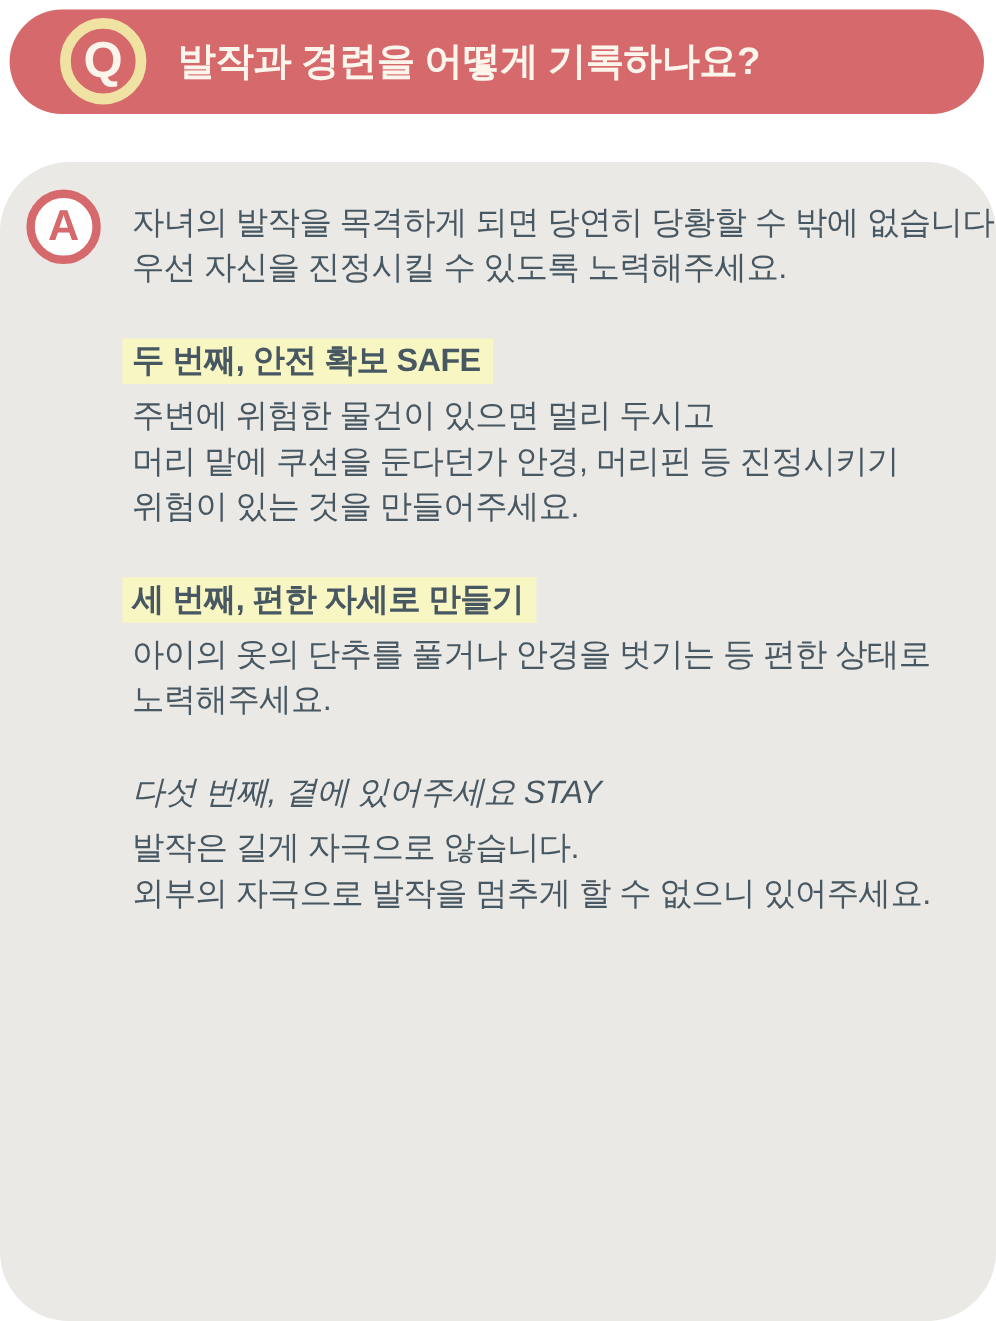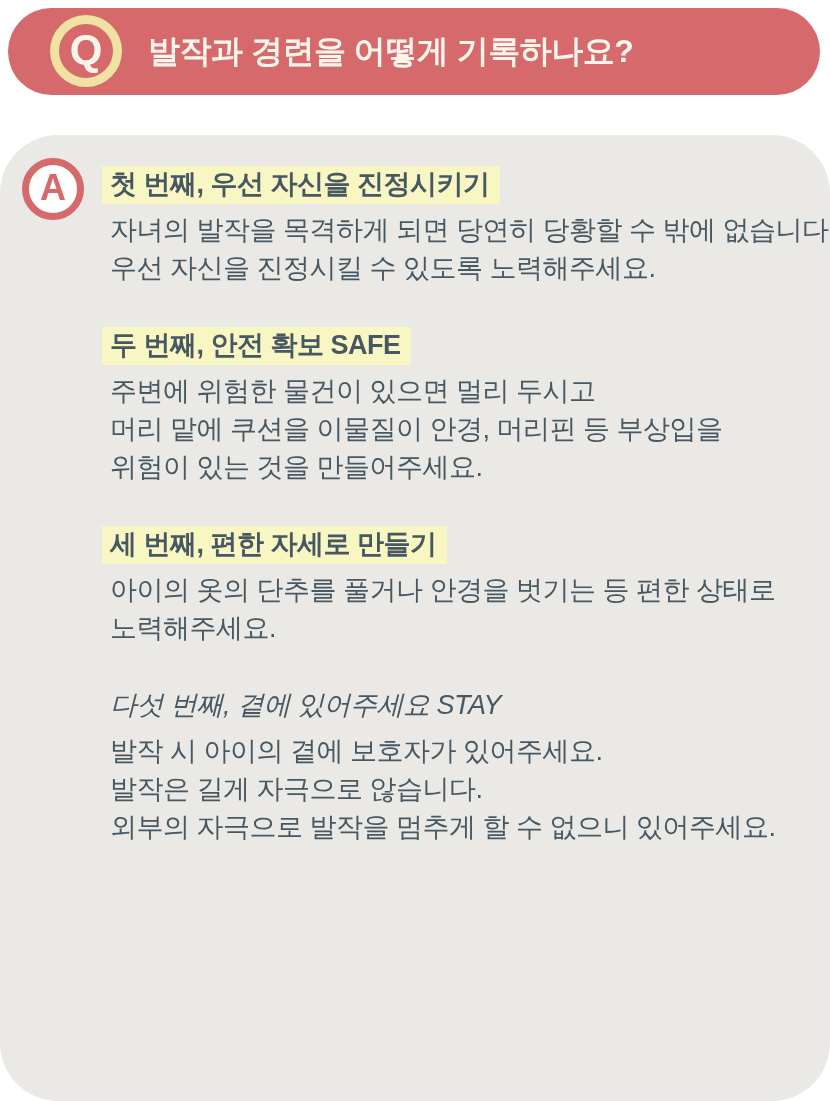--- a/index.html
+++ b/index.html
@@ -142,40 +142,38 @@
 </header>
 
 <section class="panel">
   <div class="a-badge">
     <span class="a-letter">A</span>
   </div>
 
   <div class="content">
 
     <div class="sec">
-      <p class="sec-heading"><span class="hl">첫 번째, 우선 자신을 진정시키기</span></p>
       <p class="line">자녀의 발작을 목격하게 되면 당연히 당황할 수 밖에 없습니다.</p>
       <p class="line">우선 자신을 진정시킬 수 있도록 노력해주세요.</p>
     </div>
 
     <div class="sec">
       <p class="sec-heading"><span class="hl">두 번째, 안전 확보 SAFE</span></p>
       <p class="line">주변에 위험한 물건이 있으면 멀리 두시고</p>
-      <p class="line">머리 맡에 쿠션을 이물질이 안경, 머리핀 등 부상입을</p>
+      <p class="line">머리 맡에 쿠션을 둔다던가 안경, 머리핀 등 진정시키기</p>
       <p class="line">위험이 있는 것을 만들어주세요.</p>
     </div>
 
     <div class="sec">
       <p class="sec-heading"><span class="hl">세 번째, 편한 자세로 만들기</span></p>
       <p class="line">아이의 옷의 단추를 풀거나 안경을 벗기는 등 편한 상태로</p>
       <p class="line">노력해주세요.</p>
     </div>
 
 
     <div class="sec plain">
       <p class="sec-heading"><span class="hl">다섯 번째, 곁에 있어주세요 STAY</span></p>
-      <p class="line">발작 시 아이의 곁에 보호자가 있어주세요.</p>
       <p class="line">발작은 길게 자극으로 않습니다.</p>
       <p class="line">외부의 자극으로 발작을 멈추게 할 수 없으니 있어주세요.</p>
     </div>
 
   </div>
 </section>
 
 </body></html>

